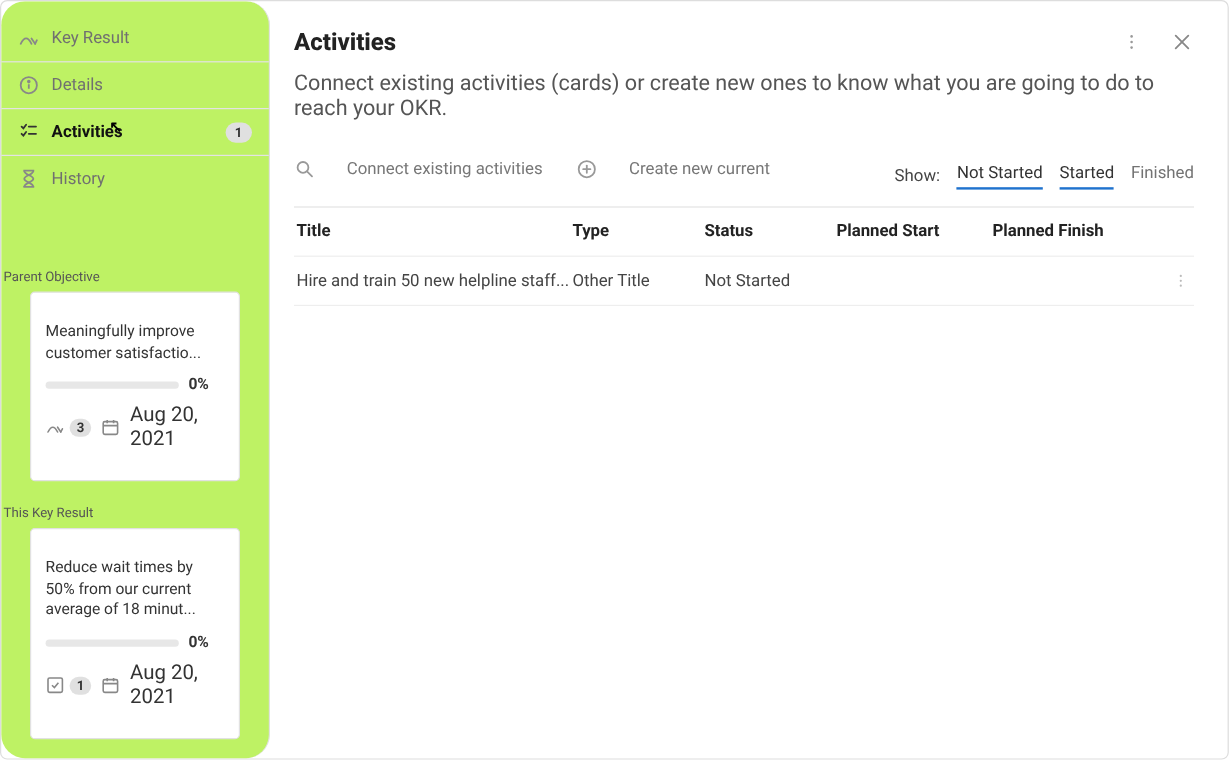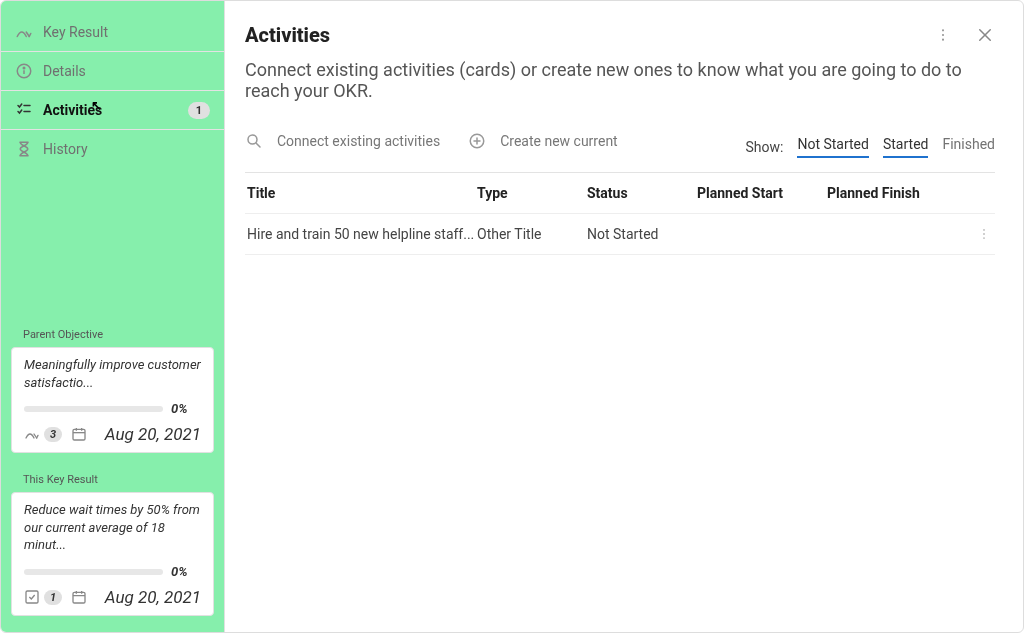--- a/index.html
+++ b/index.html
@@ -11,24 +11,25 @@
     overflow: hidden;
     border: 1px solid #ddd;
     border-radius: 6px;
     display: flex;
     color: #333;
   }
 
   
   .sidebar {
     width: 224px;
-    background: #86efac;
+    background: #bef264;
     border-right: 1px solid #e0e0e0;
     display: flex;
     flex-direction: column;
+    border-radius: 20px;
   }
 
   .nav-list { padding-top: 12px; }
   .nav-item {
     display: flex;
     align-items: center;
     padding: 10px 14px;
     font-size: 14px;
     color: #707070;
     cursor: pointer;
@@ -65,30 +66,29 @@
     color: #000;
     user-select: none;
     pointer-events: none;
   }
 
   .sidebar-spacer { flex: 1; }
 
   .section-label {
     font-size: 11px;
     color: #555;
-    padding: 10px 22px 6px;
+    padding: 10px 2px 6px;
   }
 
   .card {
     background: #fff;
     border: 1px solid #e1e1e1;
     border-radius: 4px;
-    margin: 0 10px 10px;
-    padding: 8px 12px;
-    font-style: italic;
+    margin: 0 24px 10px;
+    padding: 24px 12px;
   }
   .card-title {
     font-size: 13px;
     color: #333;
     line-height: 1.35;
     margin-bottom: 10px;
   }
   .progress-row {
     display: flex;
     align-items: center;
@@ -190,21 +190,21 @@
     align-items: center;
     justify-content: space-between;
   }
   .left-actions {
     display: flex;
     gap: 28px;
   }
   .action-link {
     display: inline-flex;
     align-items: center;
-    gap: 14px;
+    gap: 26px;
     font-size: 14px;
     color: #777;
     cursor: pointer;
   }
   .action-link .icon { width: 18px; height: 18px; }
 
   .filters {
     display: flex;
     align-items: center;
     gap: 14px;

